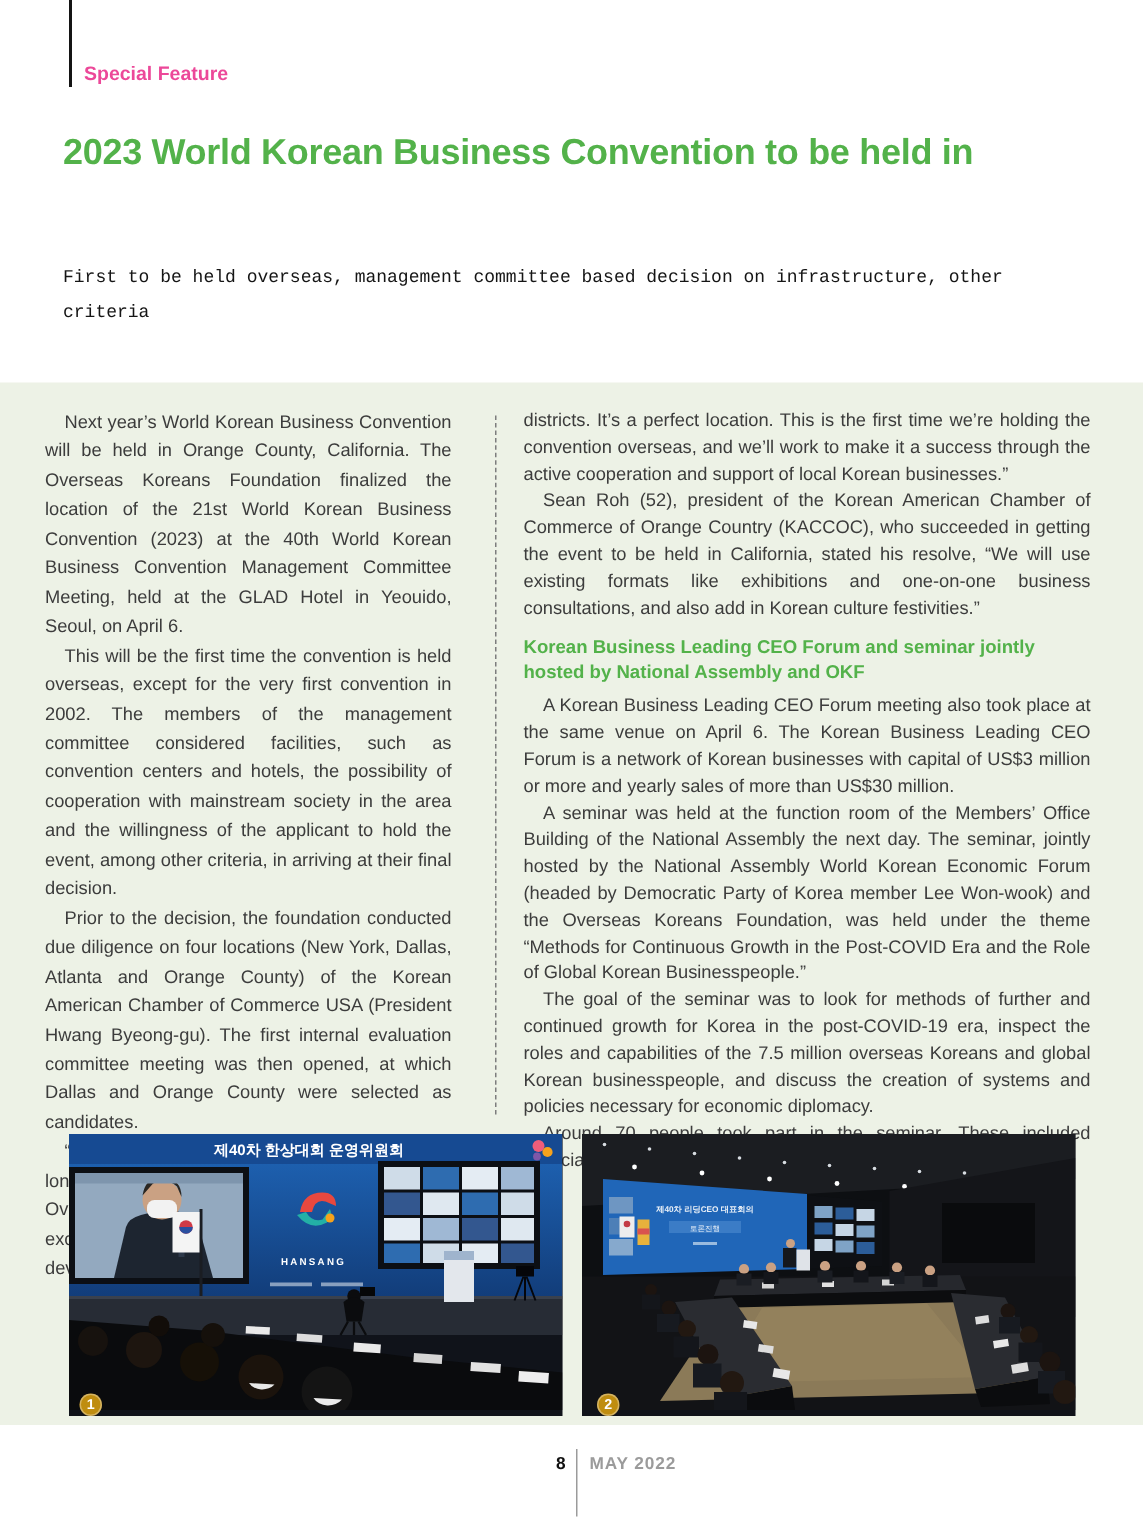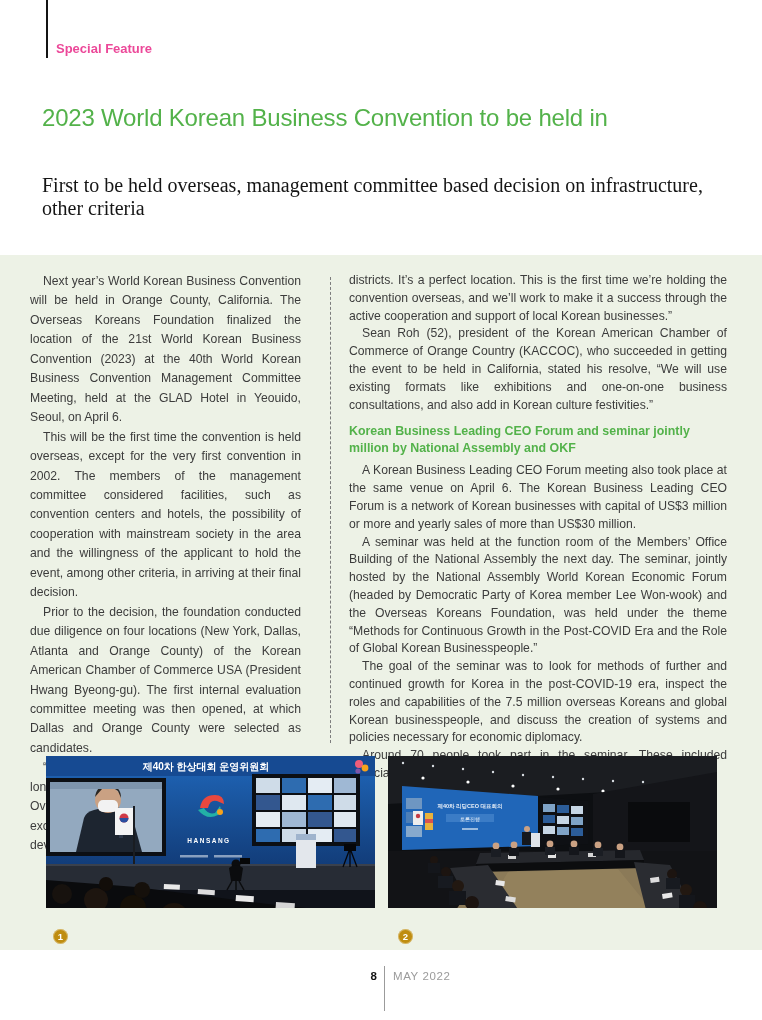--- a/index.html
+++ b/index.html
@@ -1,43 +1,43 @@
 <!DOCTYPE html>
 <html><head>
 <meta charset="utf-8">
 <style>
   html,body{margin:0;padding:0;background:#fff;}
   .page{position:relative;width:762px;height:1020px;background:#ffffff;overflow:hidden;
         font-family:"Liberation Sans",sans-serif;color:#3c3c3c;}
   .top-rule{position:absolute;left:46px;top:0;width:2px;height:58px;background:#141414;}
   .section-label{position:absolute;left:56px;top:41px;font-size:13px;font-weight:bold;color:#ec4899;}
-  .title{position:absolute;left:42px;top:102px;width:660px;font-size:24px;line-height:32px;
-         font-weight:normal;color:#53b24a;letter-spacing:-0.2px;}
-  .subtitle{position:absolute;left:42px;top:174px;width:668px;font-family:Liberation Serif, serif;
-         font-size:20px;line-height:23px;color:#151515;}
+  .title{position:absolute;left:42px;top:86px;width:660px;font-size:24px;line-height:32px;
+         font-weight:bold;color:#53b24a;letter-spacing:-0.2px;}
+  .subtitle{position:absolute;left:42px;top:174px;width:668px;font-family:Liberation Mono, monospace;
+         font-size:12px;line-height:23px;color:#151515;}
   .band{position:absolute;left:0;top:255px;width:762px;height:695px;background:#edf2e6;}
   .col{position:absolute;top:272px;text-align:justify;}
   .col p{margin:0;}
   .col p.indent{text-indent:13px;}
   .col-left{left:30px;width:271px;font-size:12.2px;line-height:19.45px;}
   .col-right{left:349px;width:378px;font-size:12.2px;line-height:17.8px;}
   .col-divider{position:absolute;left:330px;top:277px;height:466px;border-left:1px dashed #7d7d7d;}
   .heading-green{color:#53b24a;font-weight:bold;font-size:12.4px;line-height:17px;
          margin:9px 0 5px 0 !important;text-align:left;}
-  .photo{position:absolute;top:756px;width:329px;height:152px;overflow:hidden;background:#10131a;}
+  .photo{position:absolute;top:756px;width:329px;height:188px;overflow:hidden;background:#10131a;}
   #photo1{left:46px;} #photo2{left:388px;}
   .photo svg{display:block;}
   .badge{position:absolute;top:929px;width:15px;height:15px;border-radius:50%;background:#bf8d10;
          color:#fff;font-size:9.5px;font-weight:bold;display:flex;align-items:center;justify-content:center;
          box-shadow:0 0 0 1px rgba(255,255,255,.35) inset;}
   #badge1{left:53px;} #badge2{left:398px;}
   .footer-num{position:absolute;left:352px;top:970px;width:25px;text-align:right;
          font-size:11.5px;font-weight:bold;color:#111;}
   .footer-line{position:absolute;left:384px;top:966px;width:1px;height:45px;background:#9b9b9b;}
-  .footer-issue{position:absolute;left:393px;top:970px;font-size:11.5px;font-weight:normal;
+  .footer-issue{position:absolute;left:393px;top:970px;font-size:11.5px;font-weight:bold;
          color:#9b9b9b;letter-spacing:0.6px;}
 </style>
 </head>
 <body>
 
 <div class="page">
 
   <div class="top-rule"></div>
   <div class="section-label">Special Feature</div>
 
@@ -52,21 +52,21 @@
   <div class="col col-left">
     <p class="indent">Next year’s World Korean Business Convention will be held in Orange County, California. The Overseas Koreans Foundation finalized the location of the 21st World Korean Business Convention (2023) at the 40th World Korean Business Convention Management Committee Meeting, held at the GLAD Hotel in Yeouido, Seoul, on April 6.</p>
     <p class="indent">This will be the first time the convention is held overseas, except for the very first convention in 2002. The members of the management committee considered facilities, such as convention centers and hotels, the possibility of cooperation with mainstream society in the area and the willingness of the applicant to hold the event, among other criteria, in arriving at their final decision.</p>
     <p class="indent">Prior to the decision, the foundation conducted due diligence on four locations (New York, Dallas, Atlanta and Orange County) of the Korean American Chamber of Commerce USA (President Hwang Byeong-gu). The first internal evaluation committee meeting was then opened, at which Dallas and Orange County were selected as candidates.</p>
     <p class="indent">“Koreans have lived in Orange County for a long time,” President Kim Seong-gon of the Overseas Koreans Foundation said. “It has an excellent industrial infrastructure and also has developed Korean business</p>
   </div>
 
   <div class="col col-right">
     <p>districts. It’s a perfect location. This is the first time we’re holding the convention overseas, and we’ll work to make it a success through the active cooperation and support of local Korean businesses.”</p>
     <p class="indent">Sean Roh (52), president of the Korean American Chamber of Commerce of Orange Country (KACCOC), who succeeded in getting the event to be held in California, stated his resolve, “We will use existing formats like exhibitions and one-on-one business consultations, and also add in Korean culture festivities.”</p>
-    <p class="heading-green">Korean Business Leading CEO Forum and seminar jointly million by National Assembly and OKF</p>
+    <p class="heading-green">Korean Business Leading CEO Forum and seminar jointly hosted by National Assembly and OKF</p>
     <p class="indent">A Korean Business Leading CEO Forum meeting also took place at the same venue on April 6. The Korean Business Leading CEO Forum is a network of Korean businesses with capital of US$3 million or more and yearly sales of more than US$30 million.</p>
     <p class="indent">A seminar was held at the function room of the Members’ Office Building of the National Assembly the next day. The seminar, jointly hosted by the National Assembly World Korean Economic Forum (headed by Democratic Party of Korea member Lee Won-wook) and the Overseas Koreans Foundation, was held under the theme “Methods for Continuous Growth in the Post-COVID Era and the Role of Global Korean Businesspeople.”</p>
     <p class="indent">The goal of the seminar was to look for methods of further and continued growth for Korea in the post-COVID-19 era, inspect the roles and capabilities of the 7.5 million overseas Koreans and global Korean businesspeople, and discuss the creation of systems and policies necessary for economic diplomacy.</p>
     <p class="indent">Around 70 people took part in the seminar. These included politicians</p>
   </div>
 
   <div class="photo" id="photo1">
     <svg width="329" height="184" viewBox="0 0 329 184">
       <defs>
         <linearGradient id="pg1" x1="0" y1="0" x2="0" y2="1">

